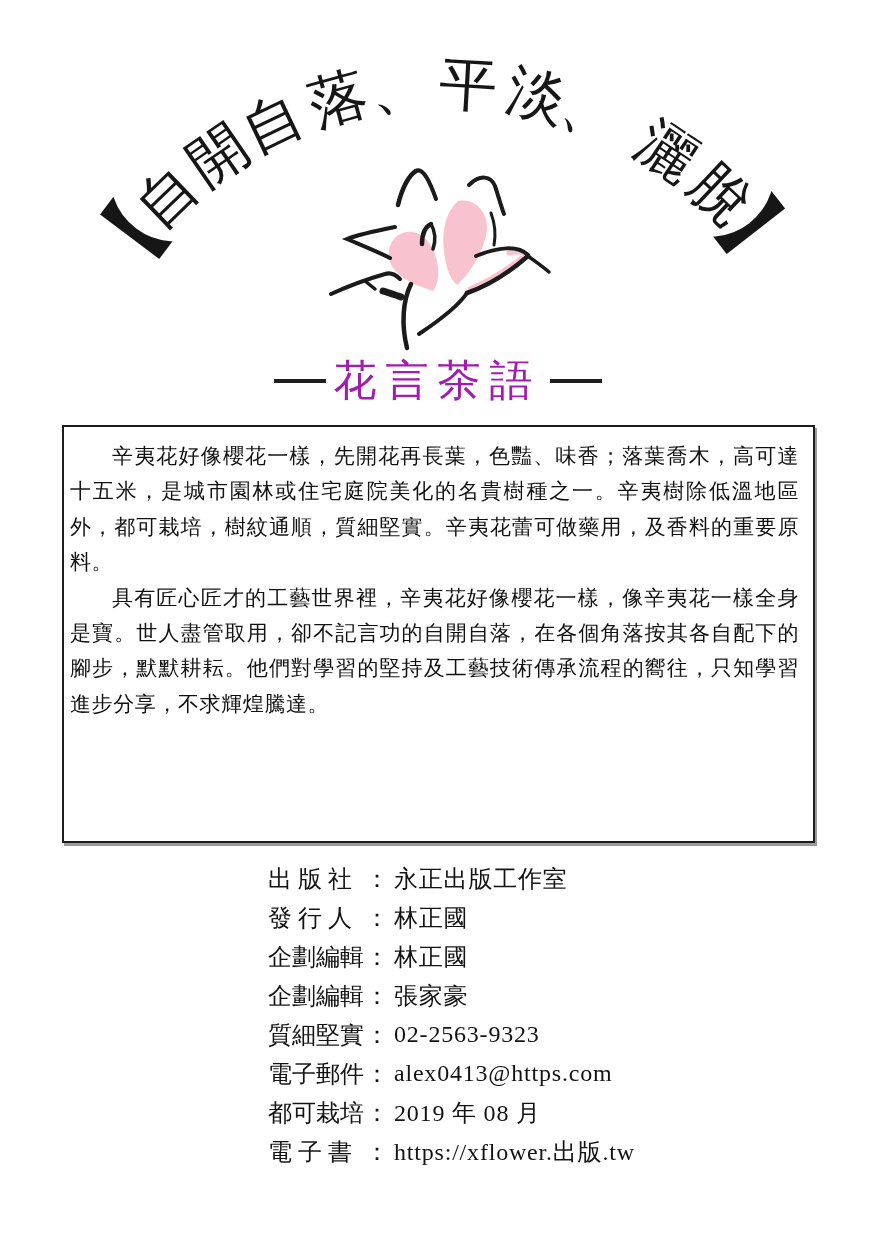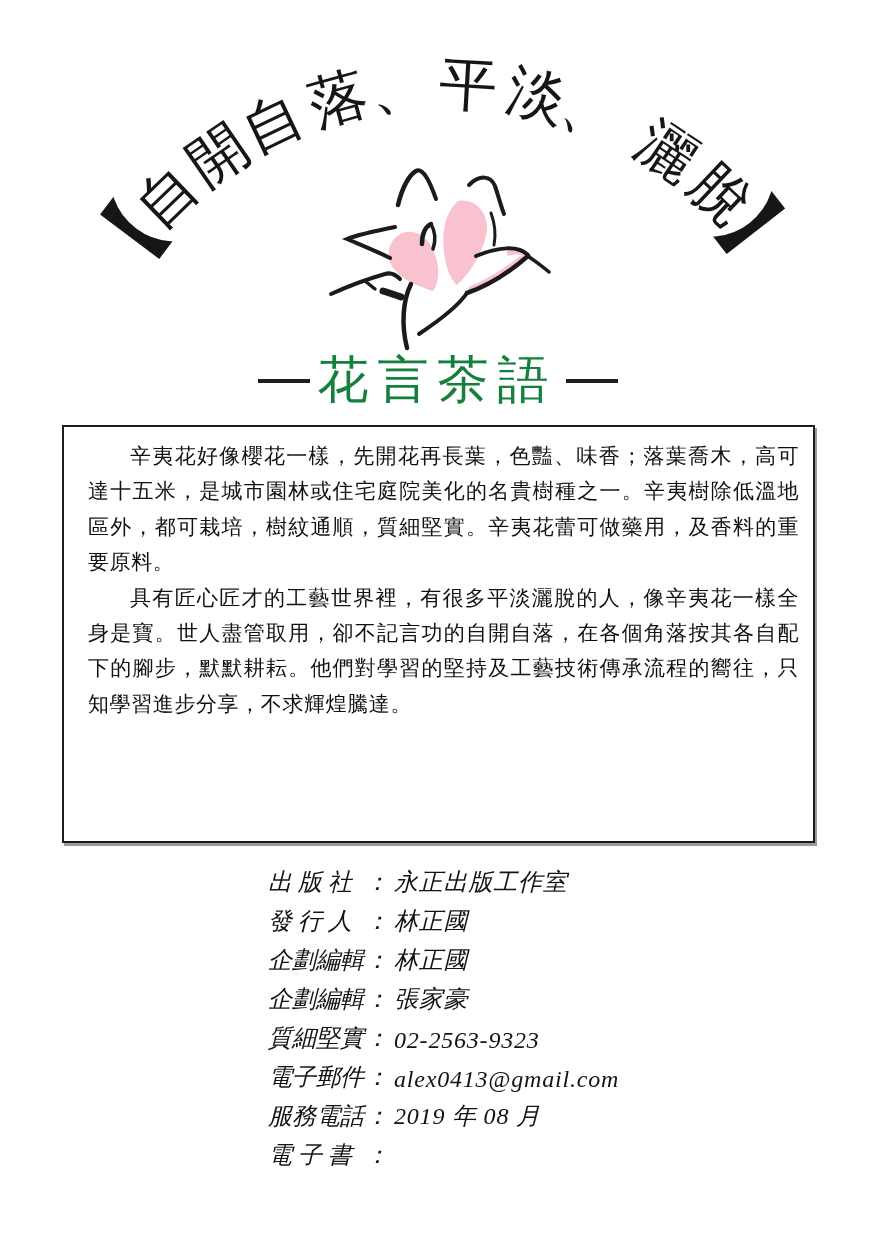--- a/index.html
+++ b/index.html
@@ -24,39 +24,39 @@
 
   
   .flower{position:absolute;left:295px;top:158px;width:270px;height:200px;}
 
   
   .subtitle{
     position:absolute;left:0;top:350px;width:875px;height:62px;
     display:flex;justify-content:center;align-items:center;gap:8px;
   }
   .subtitle-text{
-    font-size:51px;letter-spacing:9px;line-height:1.2;color:#15803d;
+    font-size:43px;letter-spacing:9px;line-height:1.2;color:#a21caf;
   }
   .dash{width:52px;height:4px;background:#1e1e1e;display:inline-block;}
 
   
   .intro-box{
     position:absolute;left:62px;top:425px;
     width:753px;height:418px;box-sizing:border-box;
     border:2px solid #1d1d1d;
     box-shadow:2px 3px 0 #9a9a9a;
-    padding:12px 14px 8px 24px;
+    padding:12px 14px 8px 6px;
     font-size:21px;line-height:35.4px;letter-spacing:0.6px;
     text-align:justify;color:#111111;
   }
   .intro-p{margin:0;text-indent:2em;}
 
   
   .colophon{position:absolute;left:268px;top:859px;font-size:24px;color:#131313;}
-  .colophon-row{height:39px;display:flex;align-items:flex-end;white-space:pre;font-style:italic;}
+  .colophon-row{height:39px;display:flex;align-items:center;white-space:pre;}
   .colophon-label{display:inline-block;min-width:97px;white-space:pre;}
   .colophon-sep{display:inline-block;}
   .colophon-value{display:inline-block;padding-left:5px;letter-spacing:0.8px;}
 </style>
 </head>
 <body>
 
 <div class="page">
 
   <div class="banner" id="banner">
@@ -103,27 +103,27 @@
   </svg>
 
   <div class="subtitle">
     <span class="dash"></span>
     <span class="subtitle-text">花言茶語</span>
     <span class="dash"></span>
   </div>
 
   <div class="intro-box" id="introBox">
       <p class="intro-p">辛夷花好像櫻花一樣，先開花再長葉，色豔、味香；落葉喬木，高可達十五米，是城市園林或住宅庭院美化的名貴樹種之一。辛夷樹除低溫地區外，都可栽培，樹紋通順，質細堅實。辛夷花蕾可做藥用，及香料的重要原料。</p>
-      <p class="intro-p">具有匠心匠才的工藝世界裡，有很多平淡灑脫的人，像辛夷花一樣全身是寶。世人盡管取用，卻不記言功的自開自落，在各個角落按其各自配下的腳步，默默耕耘。他們對學習的堅持及工藝技術傳承流程的嚮往，只知學習進步分享，不求輝煌騰達。</p>
+      <p class="intro-p">具有匠心匠才的工藝世界裡，辛夷花好像櫻花一樣，像辛夷花一樣全身是寶。世人盡管取用，卻不記言功的自開自落，在各個角落按其各自配下的腳步，默默耕耘。他們對學習的堅持及工藝技術傳承流程的嚮往，只知學習進步分享，不求輝煌騰達。</p>
     </div>
 
   <div class="colophon" id="colophon">
       <div class="colophon-row"><span class="colophon-label">出 版 社</span><span class="colophon-sep">：</span><span class="colophon-value">永正出版工作室</span></div>
       <div class="colophon-row"><span class="colophon-label">發 行 人</span><span class="colophon-sep">：</span><span class="colophon-value">林正國</span></div>
       <div class="colophon-row"><span class="colophon-label">企劃編輯</span><span class="colophon-sep">：</span><span class="colophon-value">林正國</span></div>
       <div class="colophon-row"><span class="colophon-label">企劃編輯</span><span class="colophon-sep">：</span><span class="colophon-value">張家豪</span></div>
       <div class="colophon-row"><span class="colophon-label">質細堅實</span><span class="colophon-sep">：</span><span class="colophon-value">02-2563-9323</span></div>
-      <div class="colophon-row"><span class="colophon-label">電子郵件</span><span class="colophon-sep">：</span><span class="colophon-value">alex0413@gmail.com</span></div>
-      <div class="colophon-row"><span class="colophon-label">服務電話</span><span class="colophon-sep">：</span><span class="colophon-value">2019 年 08 月</span></div>
-      <div class="colophon-row"><span class="colophon-label">電 子 書</span><span class="colophon-sep">：</span></div>
+      <div class="colophon-row"><span class="colophon-label">電子郵件</span><span class="colophon-sep">：</span><span class="colophon-value">alex0413@https.com</span></div>
+      <div class="colophon-row"><span class="colophon-label">都可栽培</span><span class="colophon-sep">：</span><span class="colophon-value">2019 年 08 月</span></div>
+      <div class="colophon-row"><span class="colophon-label">電 子 書</span><span class="colophon-sep">：</span><span class="colophon-value">https://xflower.出版.tw</span></div>
     </div>
 
 </div>
 
 </body></html>

